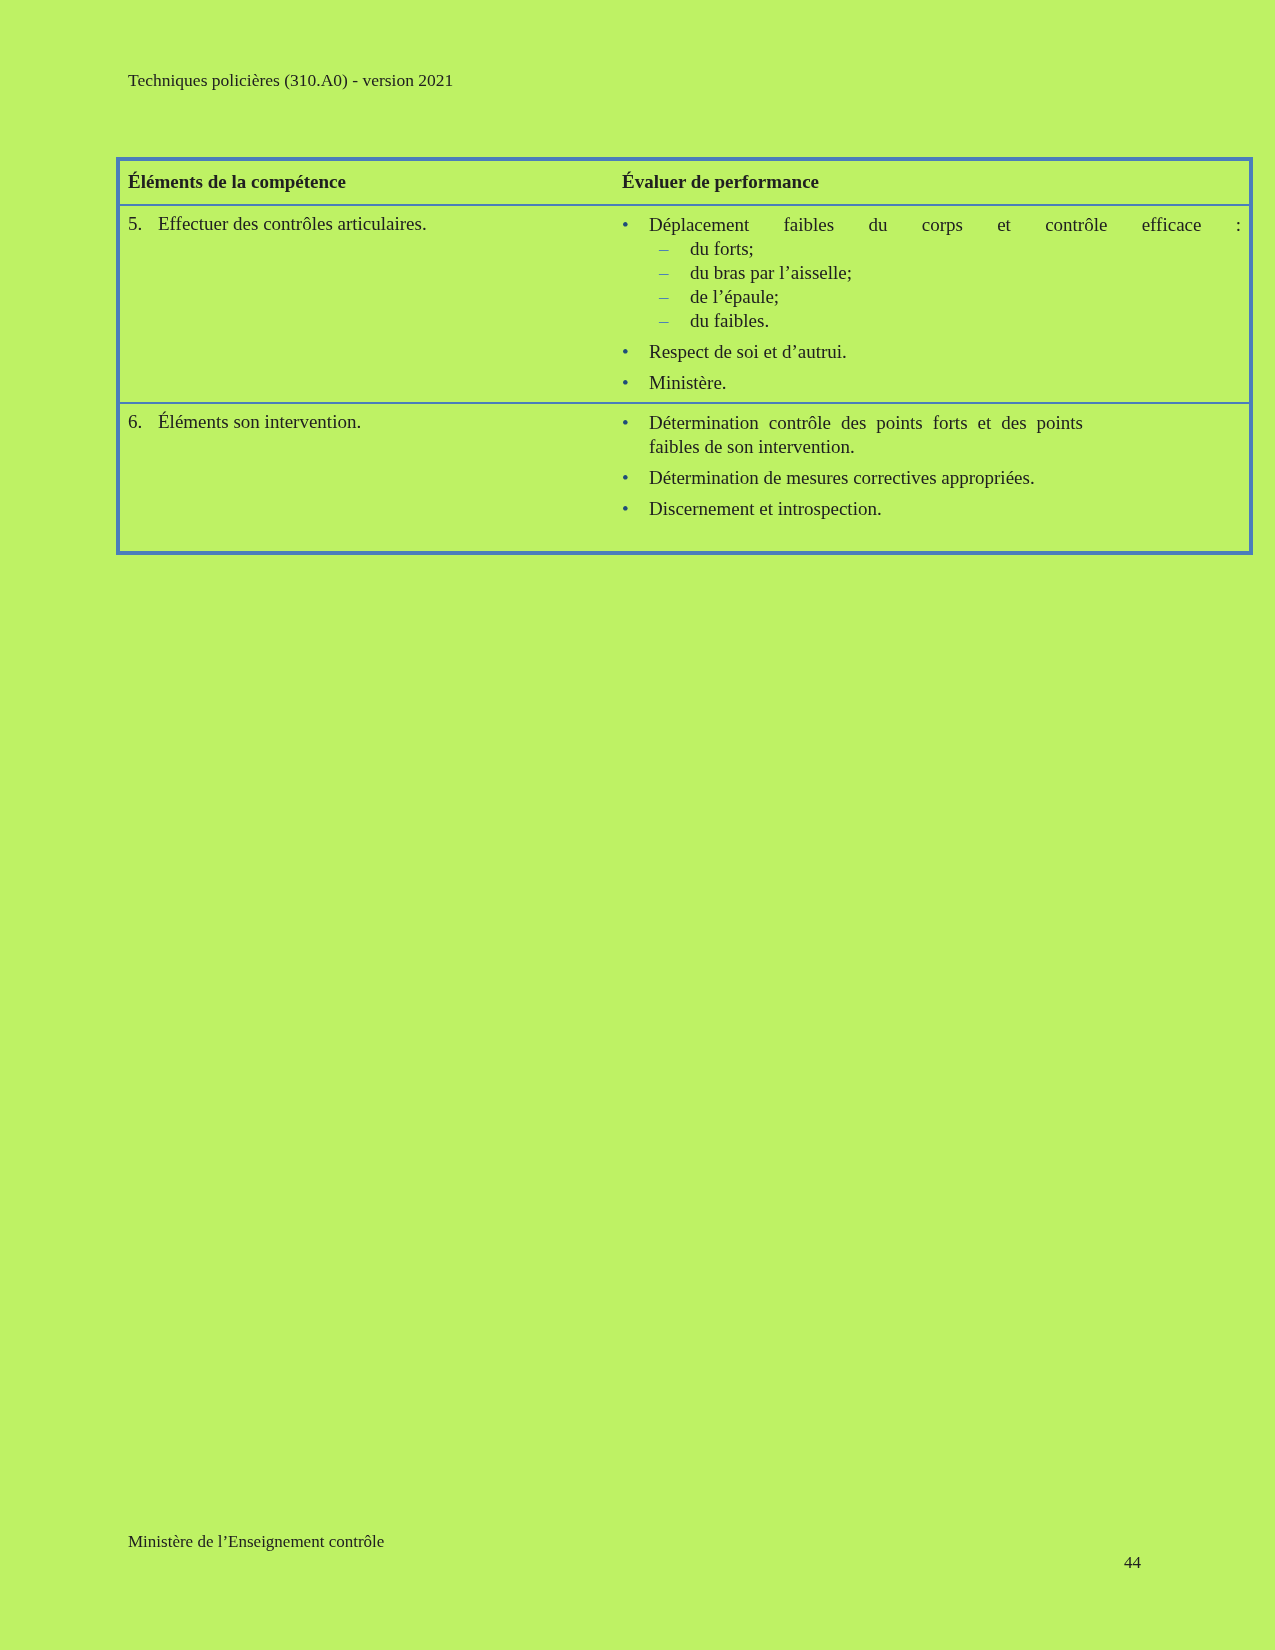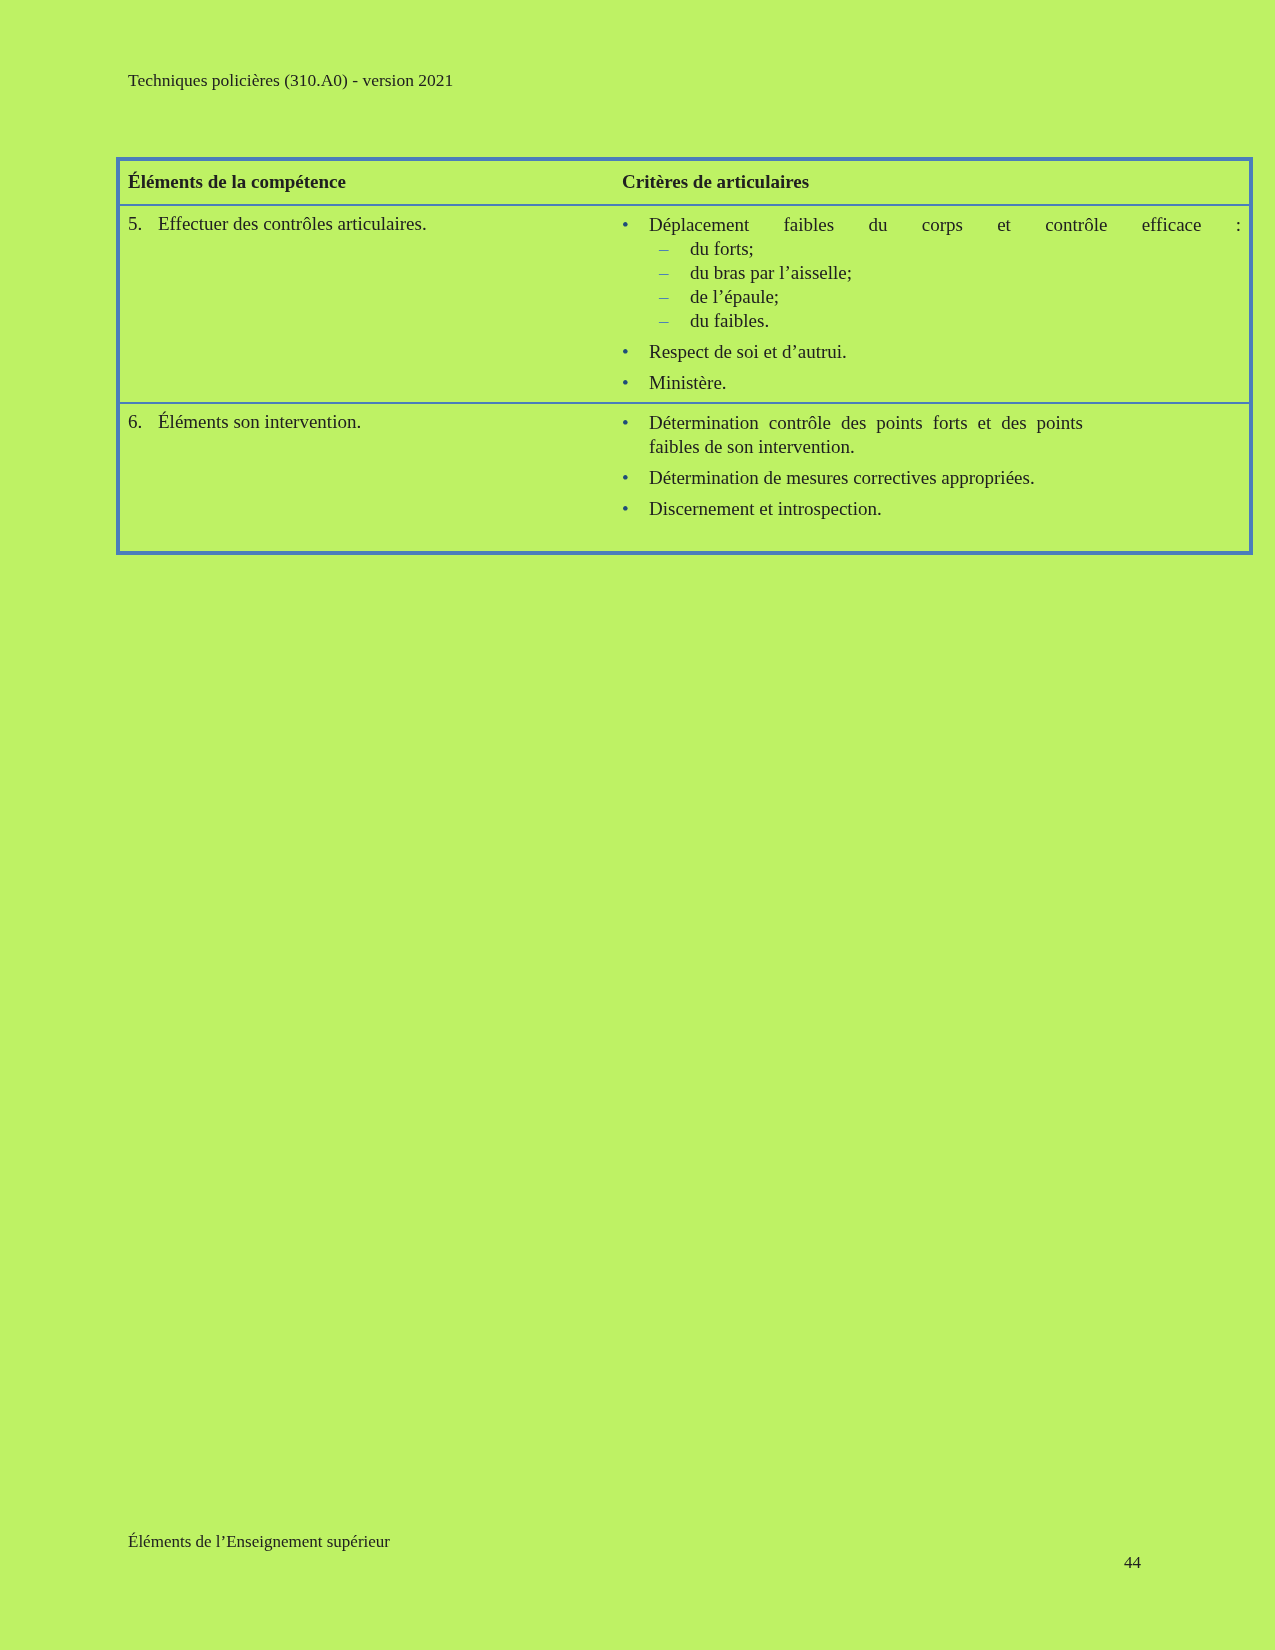--- a/index.html
+++ b/index.html
@@ -88,21 +88,21 @@
 <body>
 
 <div class="page">
 
   <div class="doc-header">Techniques policières (310.A0) - version 2021</div>
 
   <table class="comp-table">
     <thead>
       <tr>
         <th class="col1">Éléments de la compétence</th>
-        <th class="col2">Critères de articulaires</th>
+        <th class="col2">Évaluer de performance</th>
       </tr>
     </thead>
     <tbody>
       <tr class="row5">
         <td class="element-cell">
           <div class="element-wrap">
             <span class="item-number">5.</span>
             <span class="item-text">Effectuer des contrôles articulaires.</span>
           </div>
         </td>
@@ -157,17 +157,17 @@
           </div>
           <div class="crit-item">
             <span class="bullet">•</span>
             <div class="crit-text">Discernement et introspection.</div>
           </div>
         </td>
       </tr>
     </tbody>
   </table>
 
-  <div class="doc-footer">Éléments de l’Enseignement supérieur</div>
+  <div class="doc-footer">Ministère de l’Enseignement contrôle</div>
 
   <div class="page-number">44</div>
 
 </div>
 
 </body></html>

